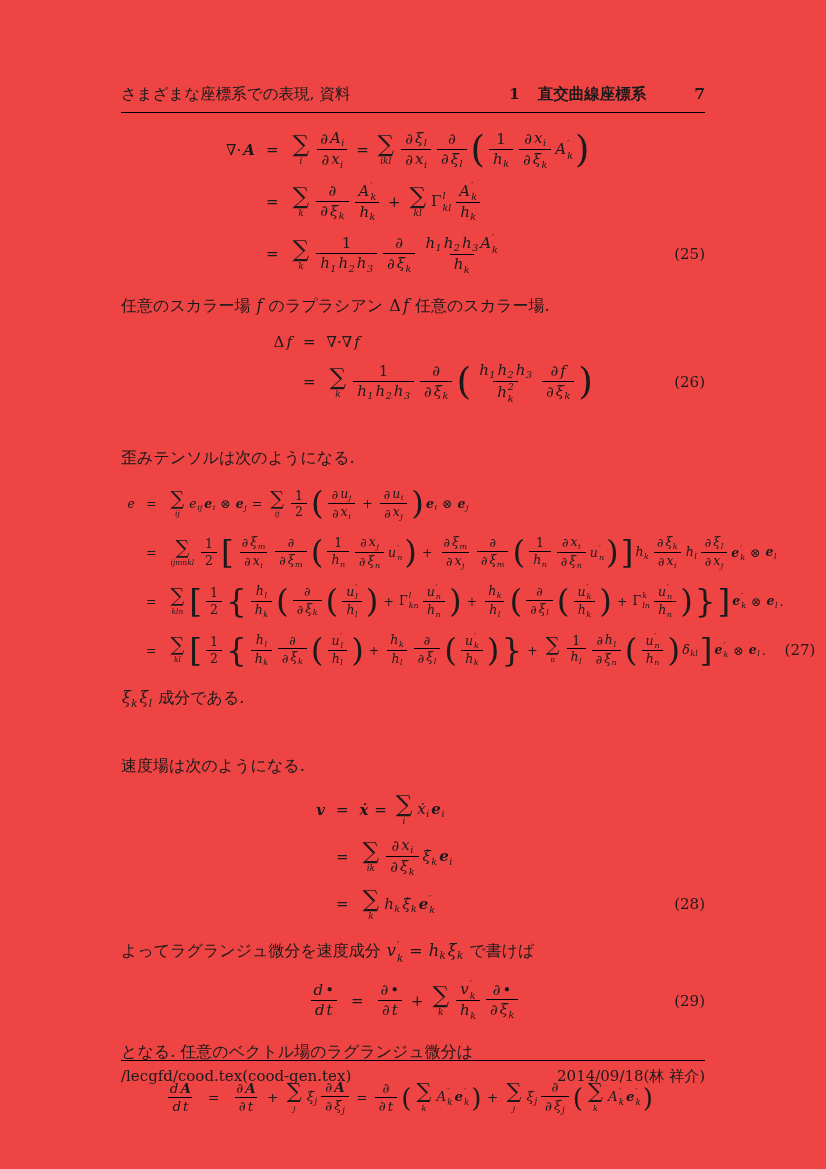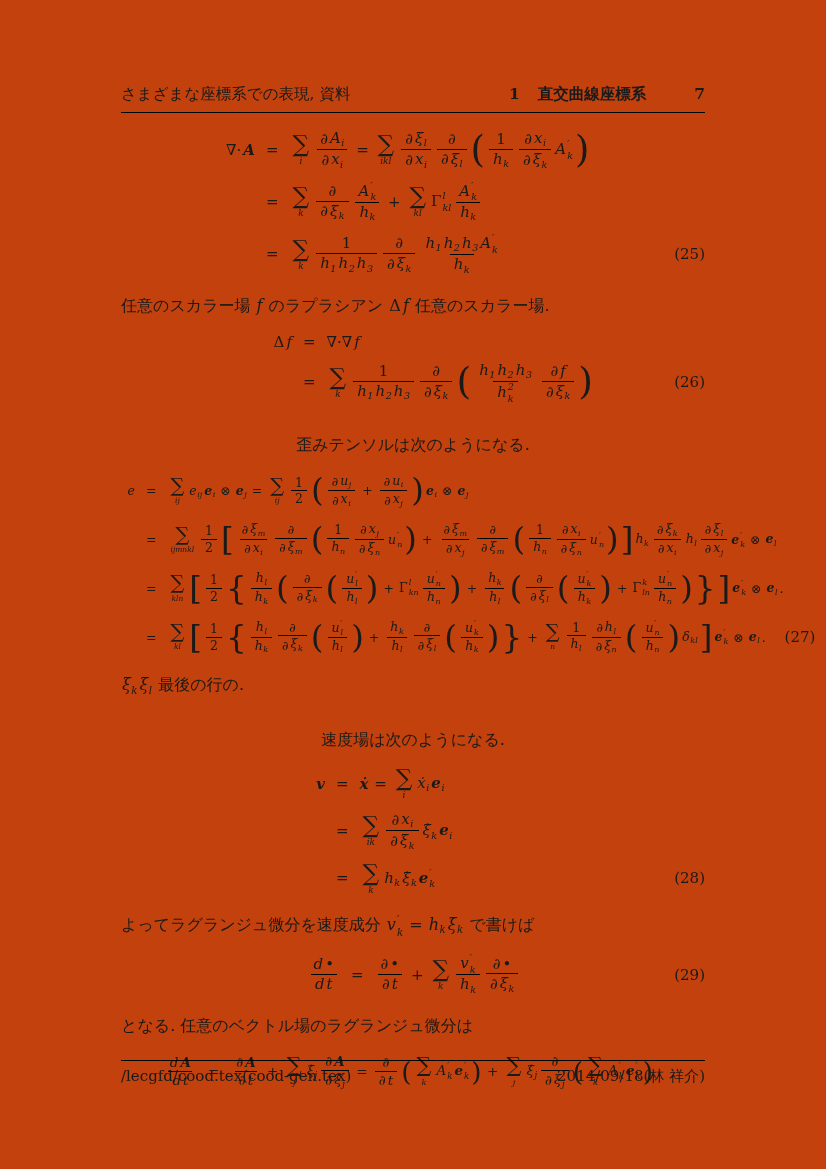--- a/index.html
+++ b/index.html
@@ -1,31 +1,31 @@
 <!DOCTYPE html>
 <html><head>
 <meta charset="utf-8">
 <style>
   html,body{margin:0;padding:0;background:#ffffff;}
-  .page{position:relative;width:826px;height:1169px;background:#c2410c;box-sizing:border-box;
+  .page{position:relative;width:826px;height:1169px;background:#ef4444;box-sizing:border-box;
         padding:84px 121px 0 121px;color:#1a1a1a;overflow:hidden;
         font-family:"DejaVu Serif","DejaVu Sans",serif;}
   
   .hdr{display:flex;justify-content:space-between;align-items:baseline;
        border-bottom:1.2px solid #000;padding-bottom:7px;font-size:15.5px;}
   .hright{display:inline-flex;align-items:baseline;}
   .hsec{font-weight:bold;}
   .hsect{margin-left:18px;}
   .hpage{font-weight:bold;margin-left:48px;}
   
   .ftr{position:absolute;left:121px;right:121px;top:1060px;border-top:1.2px solid #000;
        padding-top:6px;display:flex;justify-content:space-between;font-size:15px;}
   
   .para{font-size:16px;line-height:1.45;margin:14px 0 10px 0;}
-  .sp-before{margin-top:30px;text-align:center;}
+  .sp-before{margin-top:43px;}
   .m{font-family:"DejaVu Serif","DejaVu Sans",serif;}
   
   .eq{display:grid;align-items:center;row-gap:10px;margin:16px 0 18px 0;font-size:15px;}
   .eq-dense{font-size:12.5px;row-gap:12px;}
   .eq-mid{font-size:13.5px;}
   .eqcell{display:flex;align-items:center;min-height:1em;}
   .cell-l{justify-content:flex-end;}
   .cell-rel{padding:0 10px;}
   .cell-r{justify-content:flex-start;}
   .cell-n{justify-content:flex-end;font-size:15px;}
@@ -1070,21 +1070,21 @@
             <span class="mo">⊗</span>
             <span class="tk"><span class="bi">e</span><span class="sb">l</span></span>
             <span class="tk"><span class="rm">.</span></span>
           </span>
         </div>
         <div class="eqcell cell-n">(27)</div>
       </div>
     <p class="para"><span class="m"><span class="mrow">
             <span class="tk"><span class="it">ξ</span><span class="sb">k</span></span>
             <span class="tk"><span class="it">ξ</span><span class="sb">l</span></span>
-          </span></span><span> 最後の行の.</span></p>
+          </span></span><span> 成分である.</span></p>
     <p class="para sp-before"><span>速度場は次のようになる.</span></p>
     <div class="eq" style="grid-template-columns: 205px max-content 1fr max-content;">
         <div class="eqcell cell-l">
           <span class="mrow">
             <span class="tk"><span class="bi">v</span></span>
           </span>
         </div>
         <div class="eqcell cell-rel">
           <span>=</span>
         </div>

